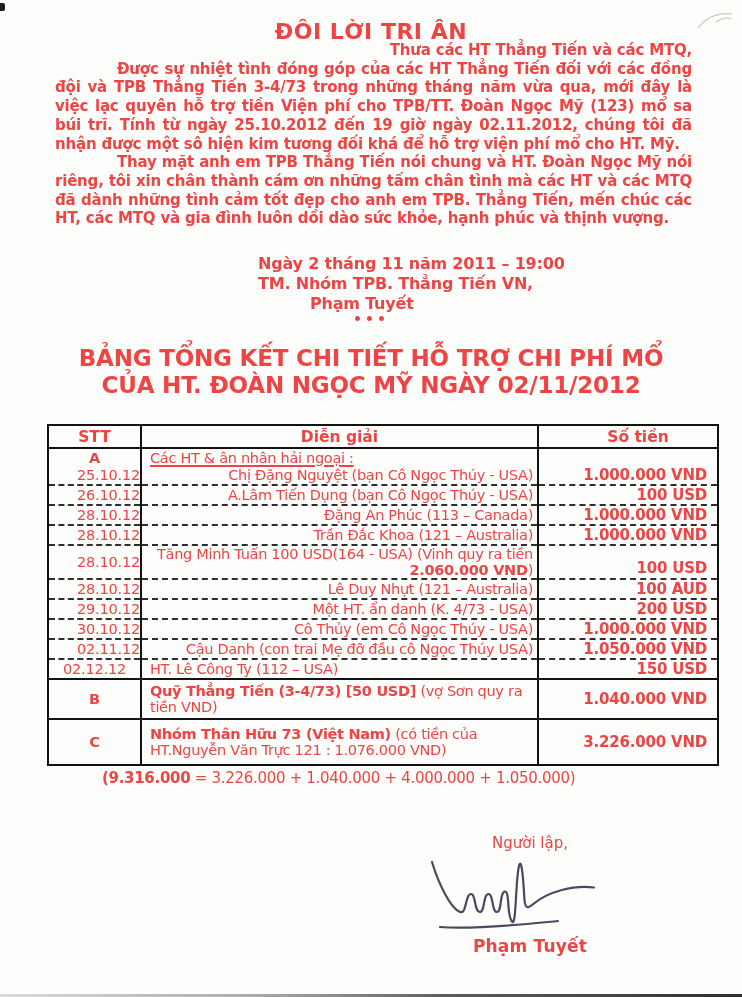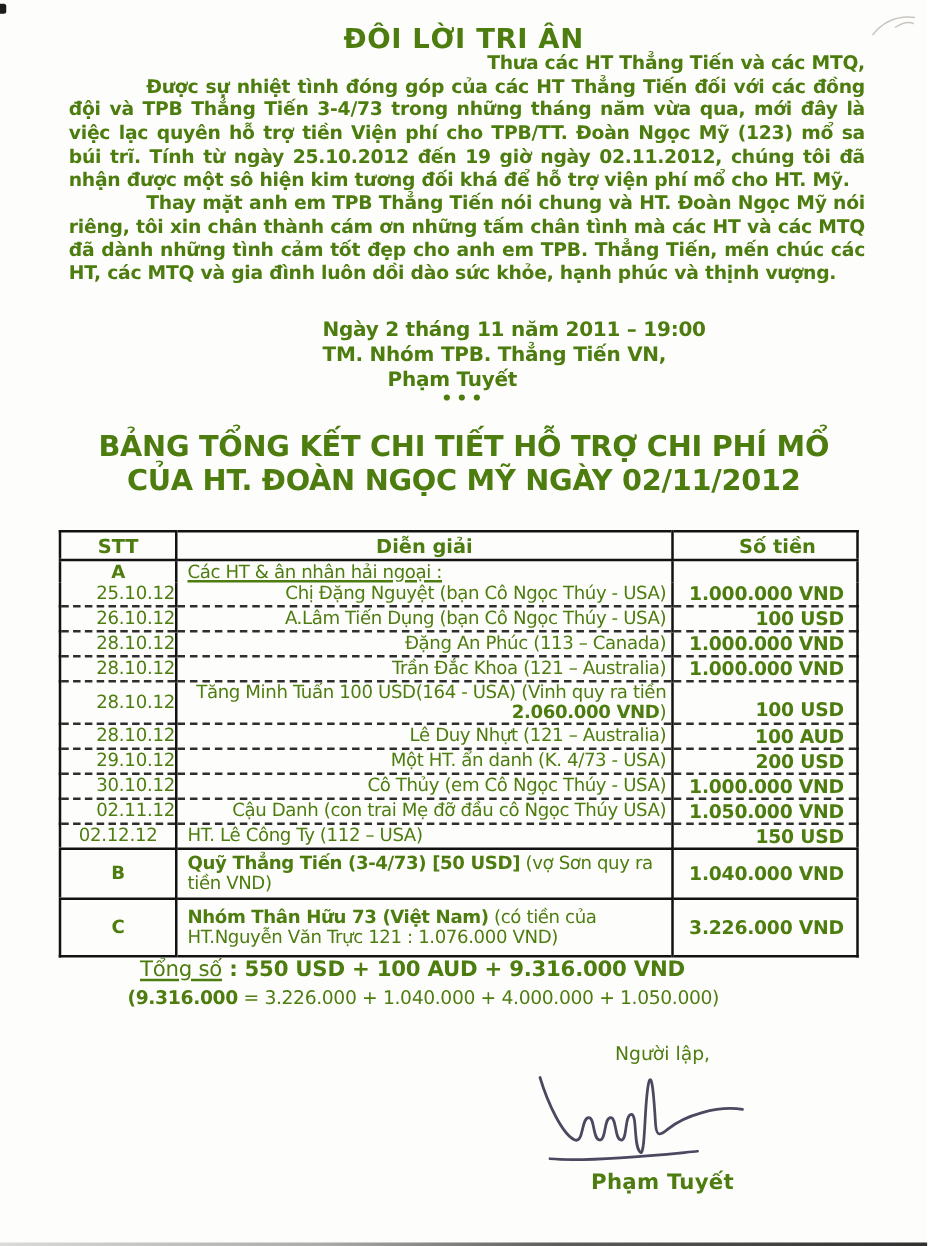--- a/index.html
+++ b/index.html
@@ -1,19 +1,19 @@
 <!DOCTYPE html>
 <html><head>
 <meta charset="utf-8">
 <style>
   * { margin:0; padding:0; box-sizing:border-box; }
   html,body { background:#ffffff; }
   .page {
     position:relative; width:742px; height:997px; overflow:hidden;
-    background:#fdfdfb; color:#4d7c0f;
+    background:#fdfdfb; color:#ef4444;
     font-family:"DejaVu Sans", sans-serif;
   }
   
   .letter-title {
     position:absolute; top:19px; left:0; width:100%;
     text-align:center; font-size:22px; font-weight:bold; letter-spacing:.5px;
   }
   .letter-body {
     position:absolute; top:41px; left:55px; width:637px;
     font-size:15px; font-weight:bold; line-height:18.7px;
@@ -41,21 +41,21 @@
     position:absolute; top:424px; left:47px; width:638px;
     border-collapse:collapse; table-layout:fixed;
     border:2.5px solid #121212;
   }
   .main-table th {
     font-size:15.5px; font-weight:bold; height:23px; text-align:center;
     border-bottom:2.5px solid #121212;
   }
   .col-stt { width:93px; }
   .col-desc { width:397px; }
-  .col-amount { width:148px;padding-left:20px; }
+  .col-amount { width:180px;padding-left:20px; }
   .main-table th.col-stt, .main-table td.c-stt { border-right:2.5px solid #121212; }
   .main-table th.col-desc, .main-table td.c-desc { border-right:2.5px solid #121212; }
   .main-table td { vertical-align:middle; }
   td.c-stt { text-align:center; font-size:14.5px; letter-spacing:-.2px; }
   td.c-desc { padding:0 4px 0 8px; font-size:14.5px; letter-spacing:-.3px; }
   td.c-amount { text-align:right; padding-right:10px; font-size:15px; font-weight:bold; letter-spacing:-.2px; }
   tbody tr { height:19px; }
   tr.row-head { height:18px; }
   tr.row-tall { height:34px; }
   tr.row-b { height:40px; }
@@ -186,21 +186,20 @@
         </tr>
         <tr class="sep-none row-c">
           <td class="c-stt seg-b">C</td>
           <td class="c-desc"><span class="seg-b">Nhóm Thân Hữu 73 (Việt Nam)</span><span> (có tiền của HT.Nguyễn Văn Trực 121 : 1.076.000 VND)</span></td>
           <td class="c-amount">3.226.000 VND</td>
         </tr>
       </tbody>
   </table>
 
   <div class="totals">
-    <div class="total-line1"><span class="seg-bu">Tổng số</span><span class="seg-b"> : 550 USD + 100 AUD + 9.316.000 VND</span></div>
     <div class="total-line2"><span class="seg-b">(9.316.000</span><span> = 3.226.000 + 1.040.000 + 4.000.000 + 1.050.000)</span></div>
   </div>
 
   <div class="footer">
     <div class="footer-made-by">Người lập,</div>
     <svg class="signature" width="180" height="78" viewBox="0 0 180 78">
       <path class="sig-main" d="M 8 6 C 14 26, 26 52, 36 56 C 43 58.5, 41 38, 47 38 C 52 38, 50 56, 56 56 C 61 56, 59 38, 64.5 38 C 69.5 38, 67.5 56, 73 56 C 78 56, 75.5 36, 81 35.5 C 86 35, 82.5 62, 88.5 66 C 92.5 68.5, 91.5 18, 95.5 8.5 C 98 3, 99.5 28, 100.5 44 C 101.3 54, 104.5 52, 110 47.5 C 124 36, 150 28.5, 170 31.5"></path>
       <path class="sig-under" d="M 16 71 C 50 74, 112 67, 134 65"></path>
     </svg>
     <div class="footer-name">Phạm Tuyết</div>

